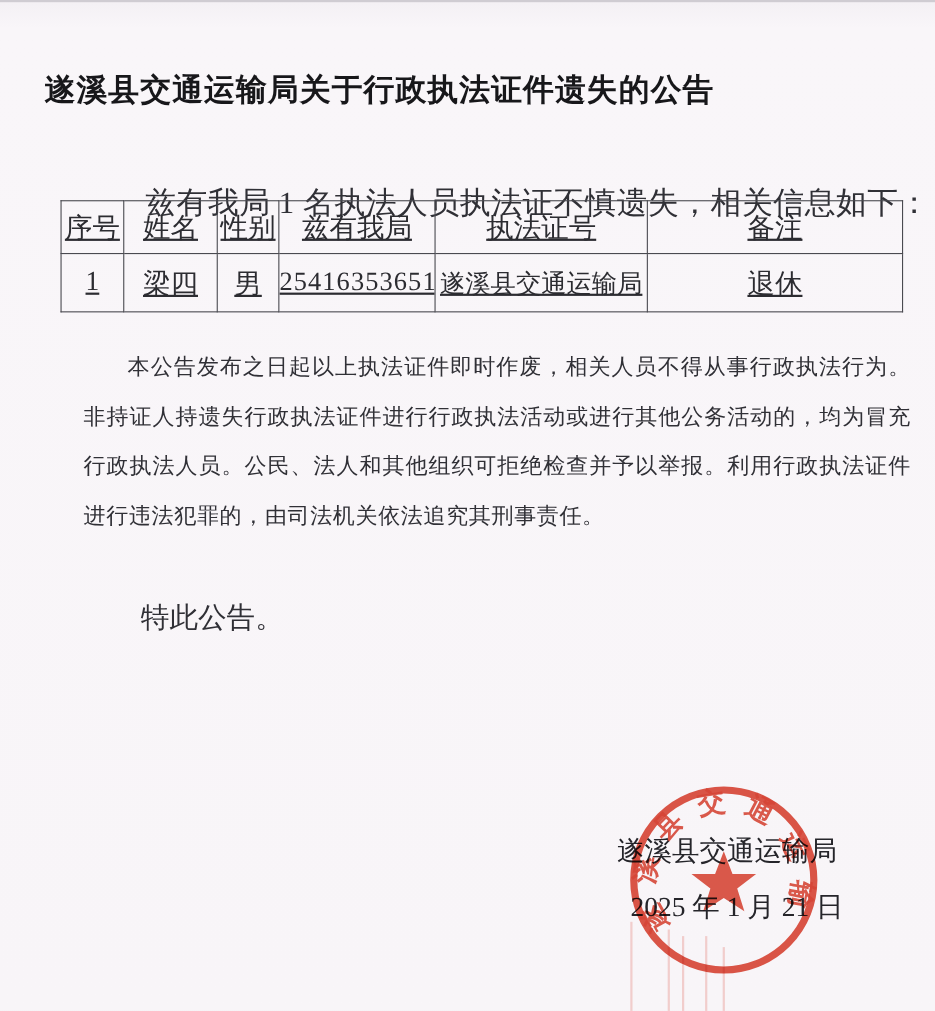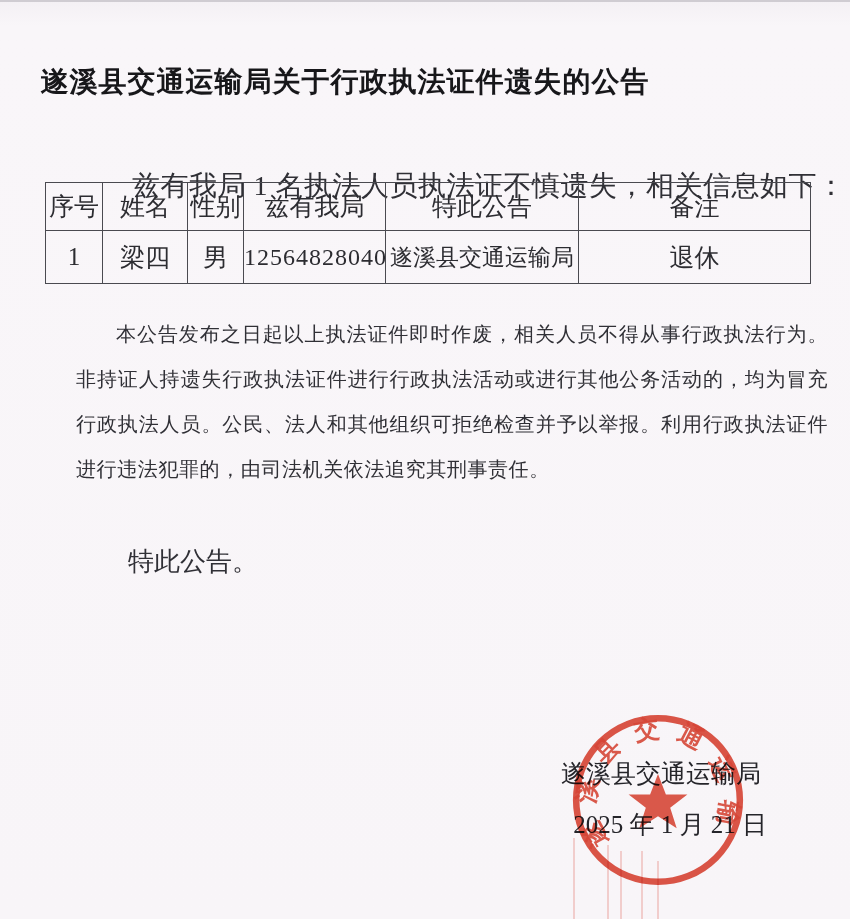--- a/index.html
+++ b/index.html
@@ -25,24 +25,24 @@
     font-size:28px;font-weight:bold;color:#17171a;
     letter-spacing:1px;
   }
   .intro{
     position:absolute;left:76px;top:140px;width:752px;
     font-size:28px;line-height:36px;color:#303036;
     text-indent:2em;letter-spacing:0.5px;
     white-space:nowrap;
   }
   table.loss-table{
-    position:absolute;left:45px;top:182px;
+    position:absolute;left:55px;top:182px;
     width:765px;height:101px;
     border-collapse:collapse;table-layout:fixed;
-    font-size:25px;color:#2c2c31;
+    font-size:25px;color:#2c2c31;text-decoration:underline;
   }
   table.loss-table th,table.loss-table td{
     border:1px solid #4a4a50;
     text-align:center;vertical-align:middle;
     font-weight:normal;padding:0;
     overflow:hidden;white-space:nowrap;
   }
   table.loss-table tr.hdr{height:48px;}
   table.loss-table tr.data{height:53px;}
   .col-xh{width:57px;}
@@ -107,28 +107,28 @@
       <col class="col-zh">
         <col class="col-dw">
         <col class="col-bz">
     </colgroup>
     <tbody>
         <tr class="hdr">
       <th>序号</th>
       <th>姓名</th>
       <th>性别</th>
       <th>兹有我局</th>
-      <th>特此公告</th>
+      <th>执法证号</th>
       <th>备注</th>
     </tr>
     <tr class="data">
       <td>1</td>
       <td>梁四</td>
       <td>男</td>
-      <td class="cell-num">12564828040</td>
+      <td class="cell-num">25416353651</td>
       <td class="cell-unit">遂溪县交通运输局</td>
       <td>退休</td>
     </tr>
   </tbody>
     </table>
 
   <p class="body-para">本公告发布之日起以上执法证件即时作废，相关人员不得从事行政执法行为。非持证人持遗失行政执法证件进行行政执法活动或进行其他公务活动的，均为冒充行政执法人员。公民、法人和其他组织可拒绝检查并予以举报。利用行政执法证件进行违法犯罪的，由司法机关依法追究其刑事责任。</p>
 
   <p class="closing">特此公告。</p>
 

